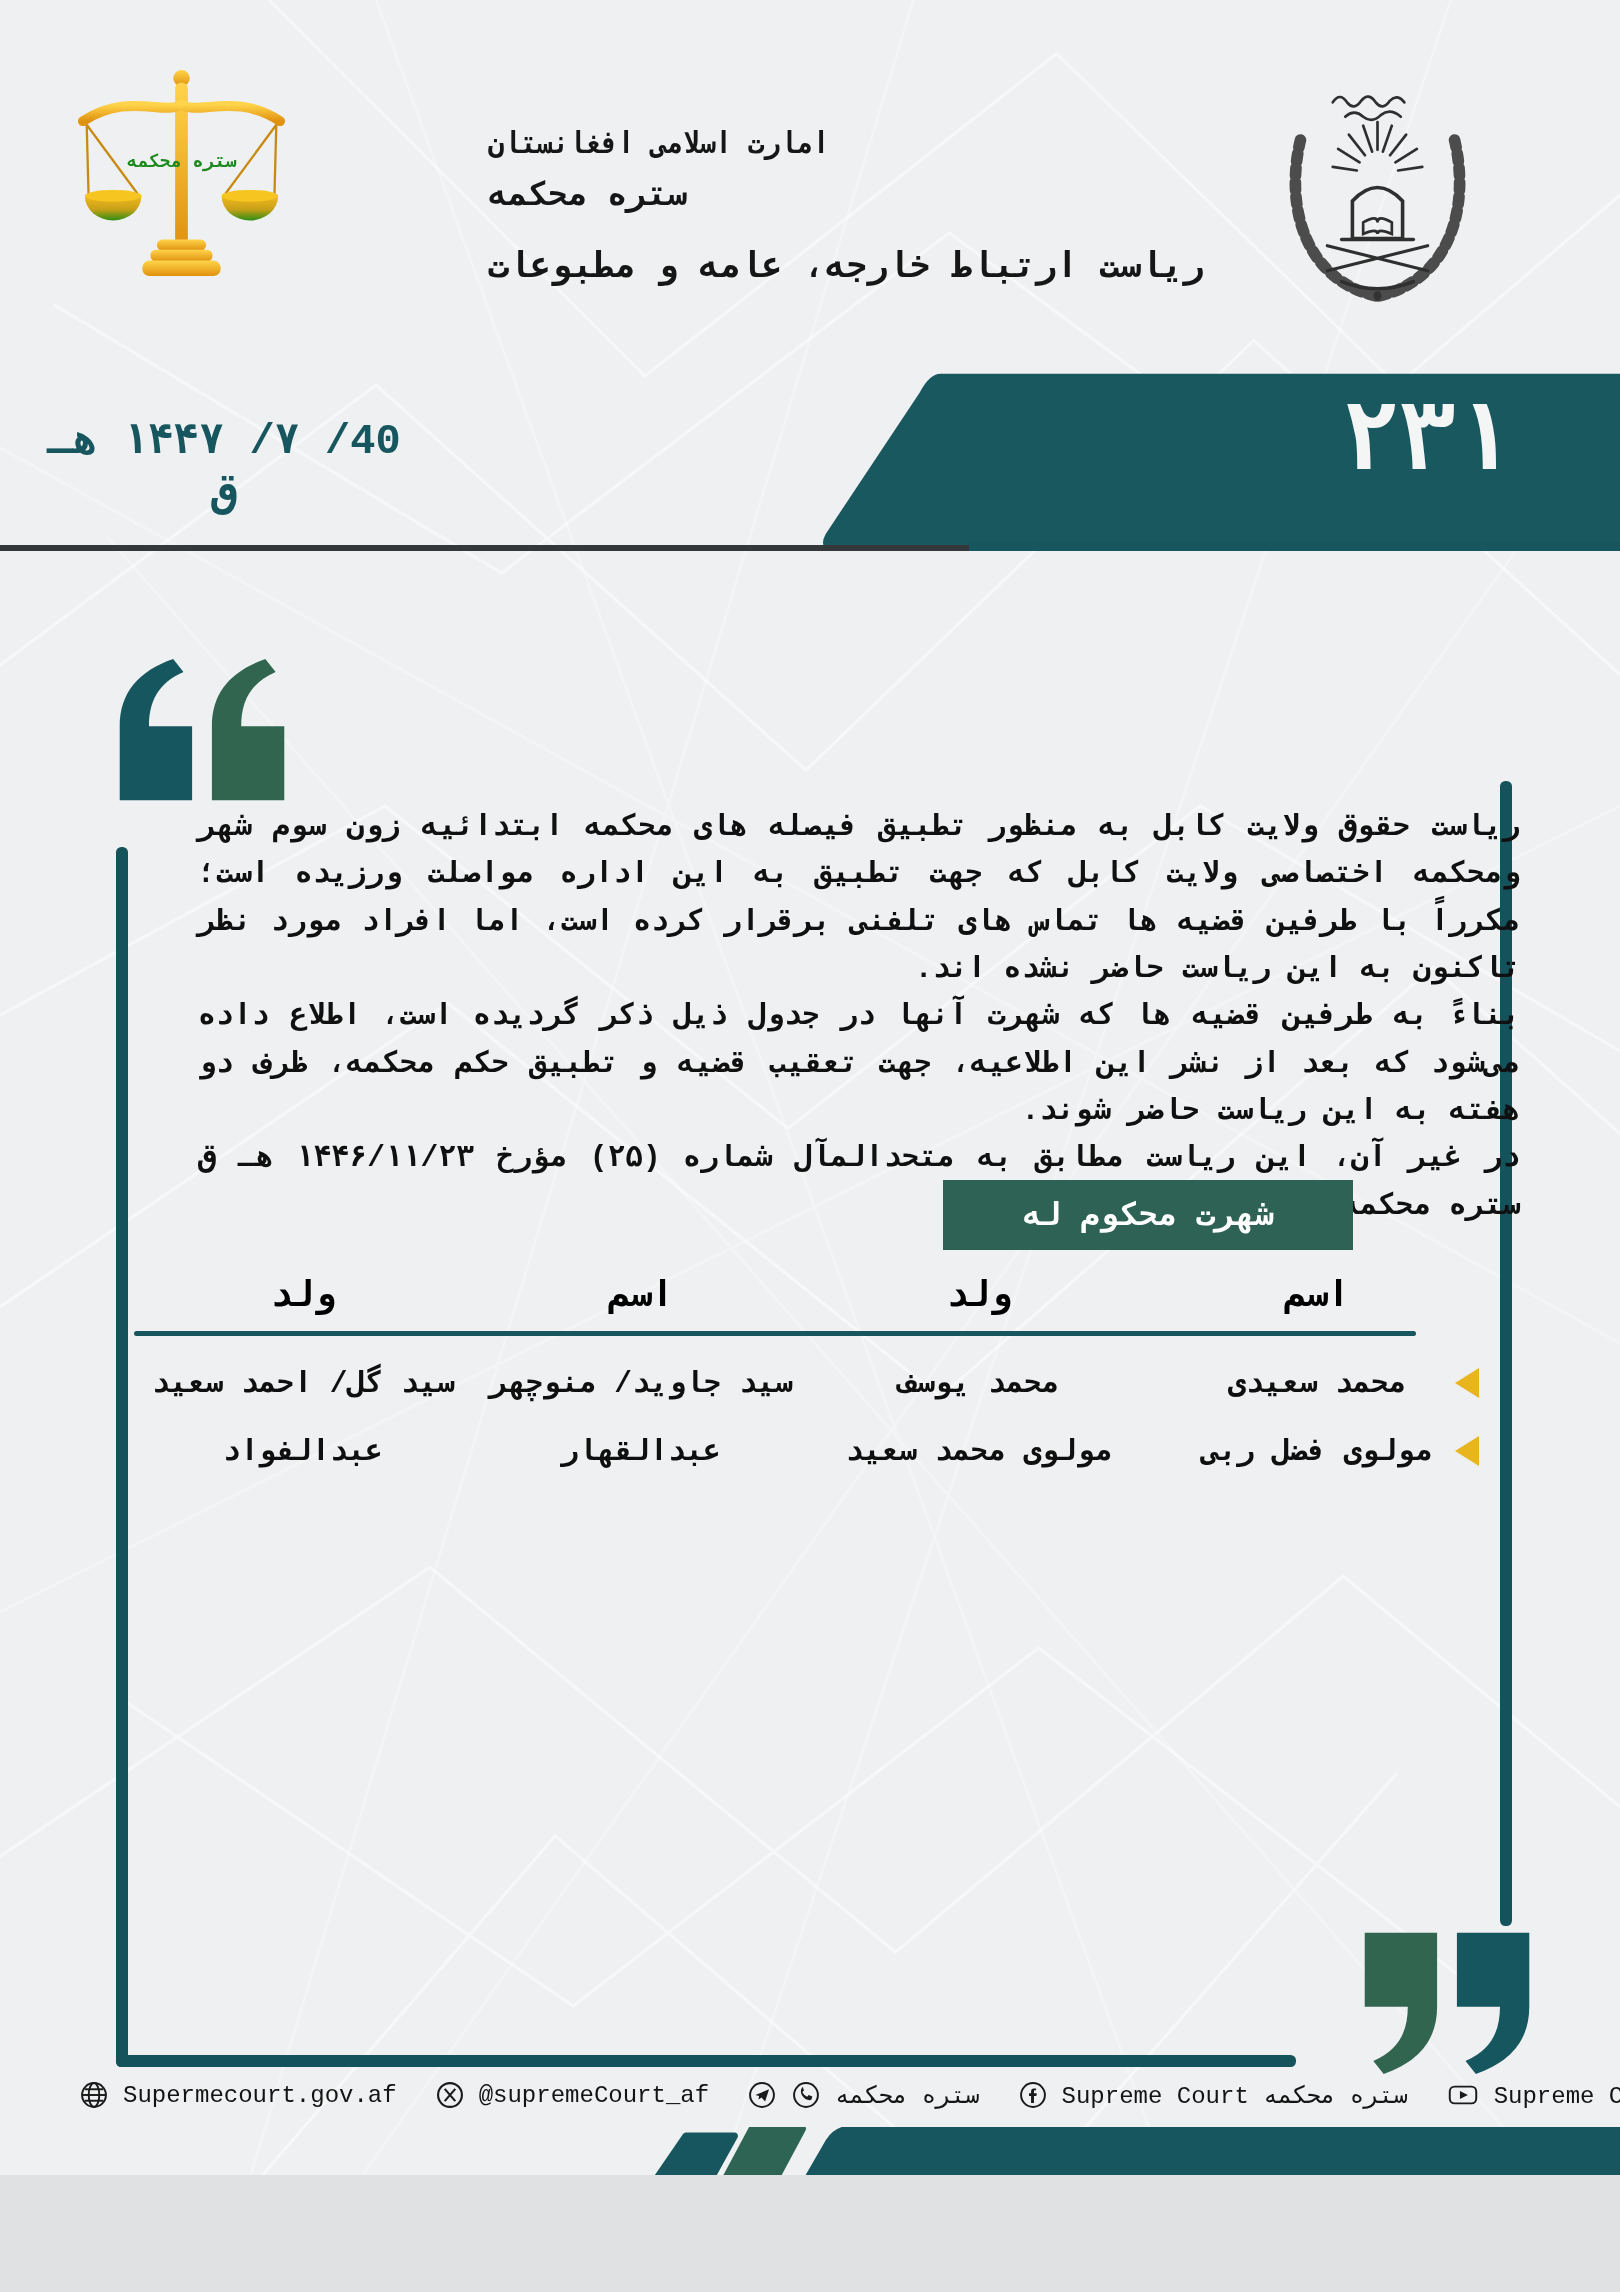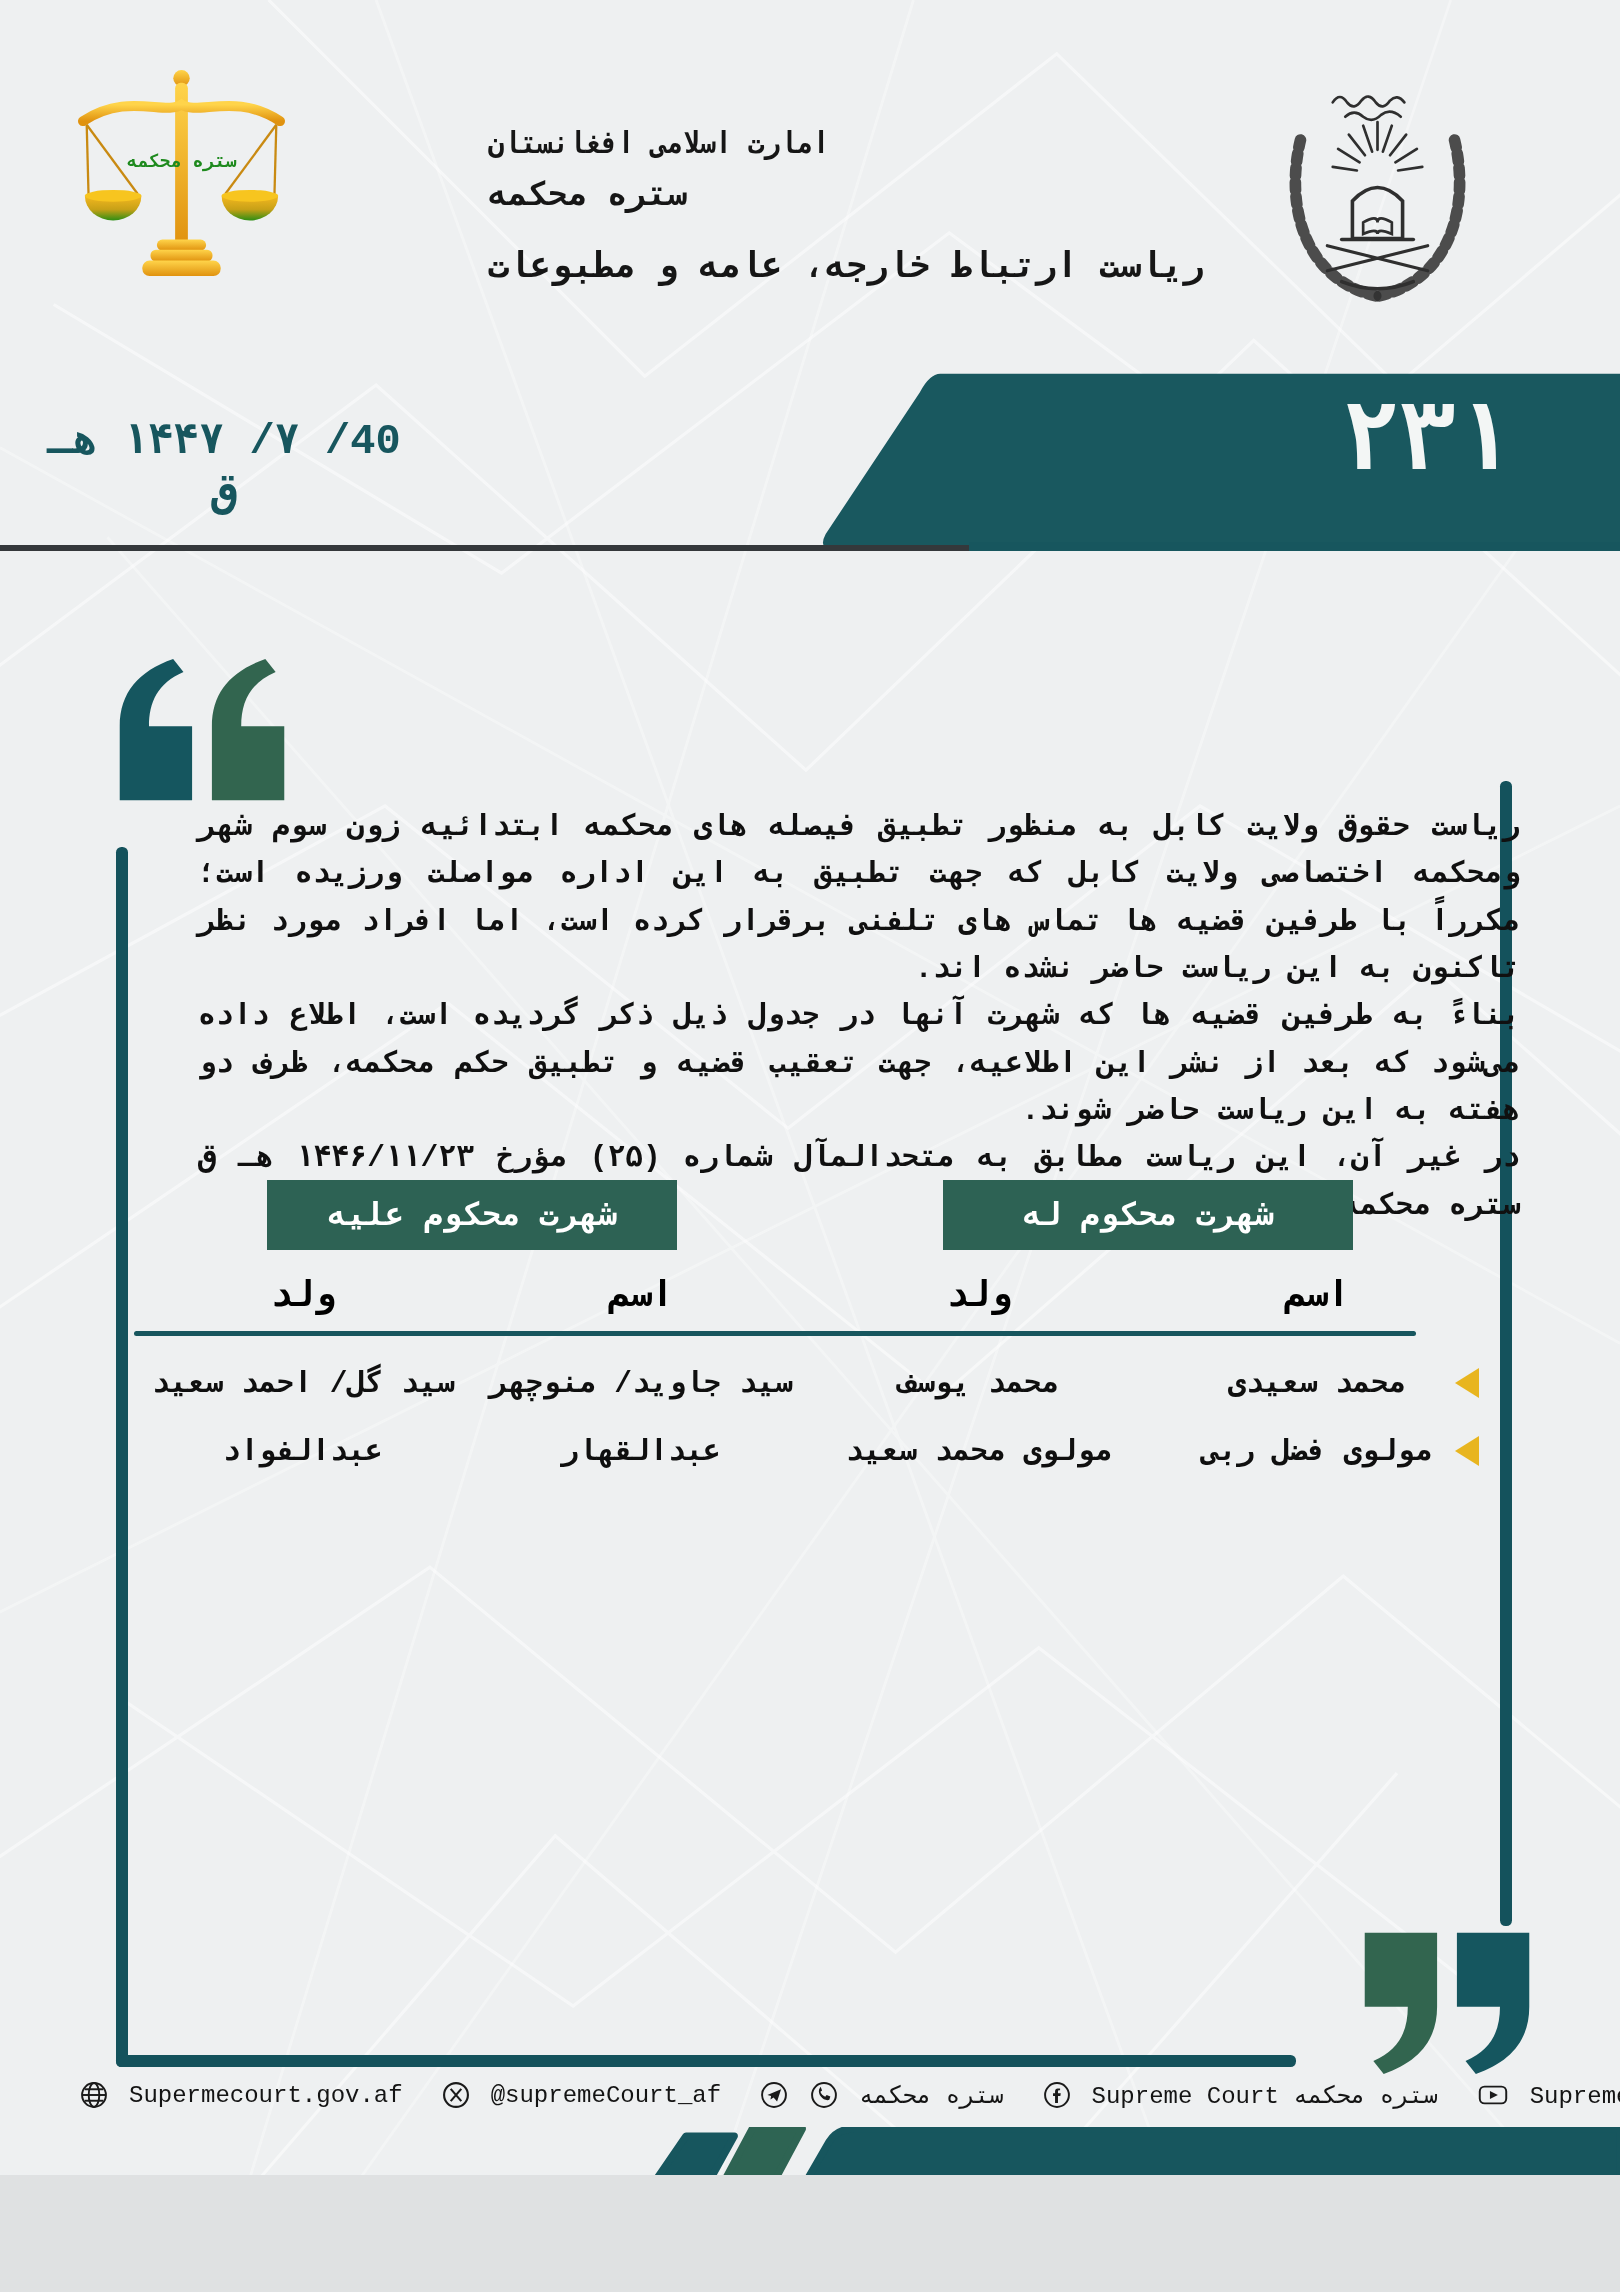--- a/index.html
+++ b/index.html
@@ -64,21 +64,21 @@
     position:absolute; right:7.2px; top:3.6px; width:0; height:0;
     border-top:15px solid transparent; border-bottom:15px solid transparent;
     border-right:24px solid #E8B51F;
   }
   
   .footer{
     position:absolute; left:79px; top:2080px; width:1469px;
     display:flex; align-items:center; gap:38px;
     font-size:24px; color:#141414; font-weight:normal;
   }
-  .f-item{display:flex; align-items:center; gap:20px; white-space:nowrap;justify-content:space-between;}
+  .f-item{display:flex; align-items:center; gap:14px; white-space:nowrap;justify-content:space-between;}
   .f-item svg{display:block;}
   
   .stripes{position:absolute; left:0; top:2127px; width:1620px; height:166px;}
 </style>
 </head>
 <body>
 
 <div class="page">
 
   <svg class="layer" viewBox="0 0 1809 2560" preserveAspectRatio="none">
@@ -191,23 +191,20 @@
     <p>ریاست حقوق ولایت کابل به منظور تطبیق فیصله های محکمه ابتدائیه زون سوم شهر ومحکمه اختصاصی ولایت کابل که جهت تطبیق به این اداره مواصلت ورزیده است؛ مکرراً با طرفین قضیه ها تماس های تلفنی برقرار کرده است، اما افراد مورد نظر تاکنون به این ریاست حاضر نشده اند.</p>
     <p>بناءً به طرفین قضیه ها که شهرت آنها در جدول ذیل ذکر گردیده است، اطلاع داده می‌شود که بعد از نشر این اطلاعیه، جهت تعقیب قضیه و تطبیق حکم محکمه، ظرف دو هفته به این ریاست حاضر شوند.</p>
     <p>در غیر آن، این ریاست مطابق به متحدالمآل شماره (۲۵) مؤرخ ۱۴۴۶/۱۱/۲۳ هـ ق ستره محکمه، اجراآت خواهد نمود.</p>
   </div>
 
   <div class="tables">
     <div class="t-heads">
       <div class="t-half">
         <div class="t-headbox">شهرت محکوم له</div>
       </div>
-      <div class="t-half">
-        <div class="t-headbox">شهرت محکوم علیه</div>
-      </div>
     </div>
     <div class="t-cols">
       <div class="t-col">اسم</div>
       <div class="t-col">ولد</div>
       <div class="t-col">اسم</div>
       <div class="t-col">ولد</div>
     </div>
     <div class="t-sep"></div>
 
     <div class="t-row">

